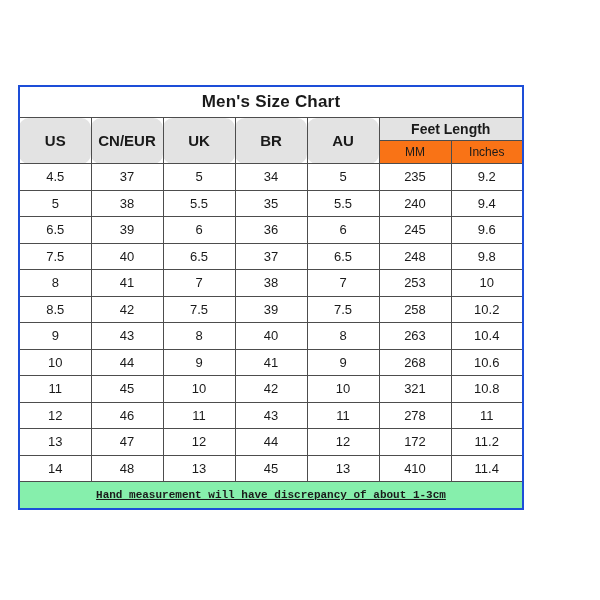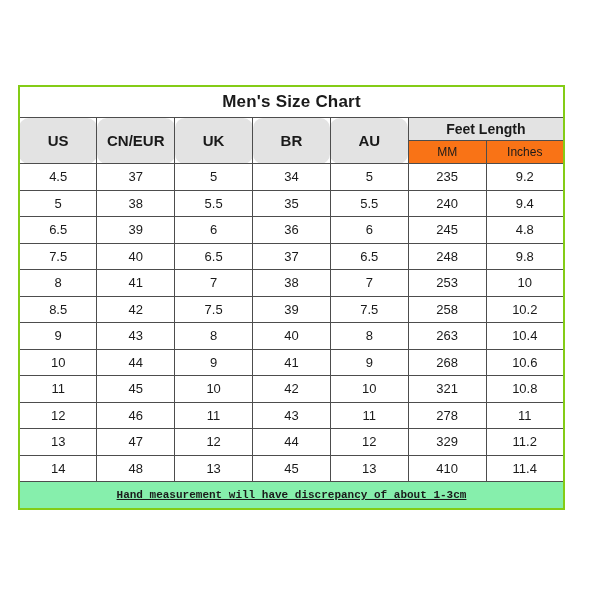--- a/index.html
+++ b/index.html
@@ -11,24 +11,24 @@
     width: 600px;
     height: 600px;
     position: relative;
     font-family: "Liberation Sans", sans-serif;
     color: #1a1a1a;
   }
   .size-chart {
     position: absolute;
     left: 18px;
     top: 85px;
-    width: 547px;
+    width: 506px;
     border-collapse: collapse;
     table-layout: fixed;
-    border: 2px solid #84cc16;
+    border: 2px solid #1d4ed8;
   }
   .size-chart th, .size-chart td {
     border: 1.5px solid #4d4d4d;
     text-align: center;
     vertical-align: middle;
     padding: 0;
     color: #1a1a1a;
     overflow: hidden;
     white-space: nowrap;
   }
@@ -115,21 +115,21 @@
         <td>240</td>
         <td>9.4</td>
       </tr>
       <tr>
         <td>6.5</td>
         <td>39</td>
         <td>6</td>
         <td>36</td>
         <td>6</td>
         <td>245</td>
-        <td>4.8</td>
+        <td>9.6</td>
       </tr>
       <tr>
         <td>7.5</td>
         <td>40</td>
         <td>6.5</td>
         <td>37</td>
         <td>6.5</td>
         <td>248</td>
         <td>9.8</td>
       </tr>
@@ -186,21 +186,21 @@
         <td>11</td>
         <td>278</td>
         <td>11</td>
       </tr>
       <tr>
         <td>13</td>
         <td>47</td>
         <td>12</td>
         <td>44</td>
         <td>12</td>
-        <td>329</td>
+        <td>172</td>
         <td>11.2</td>
       </tr>
       <tr>
         <td>14</td>
         <td>48</td>
         <td>13</td>
         <td>45</td>
         <td>13</td>
         <td>410</td>
         <td>11.4</td>

